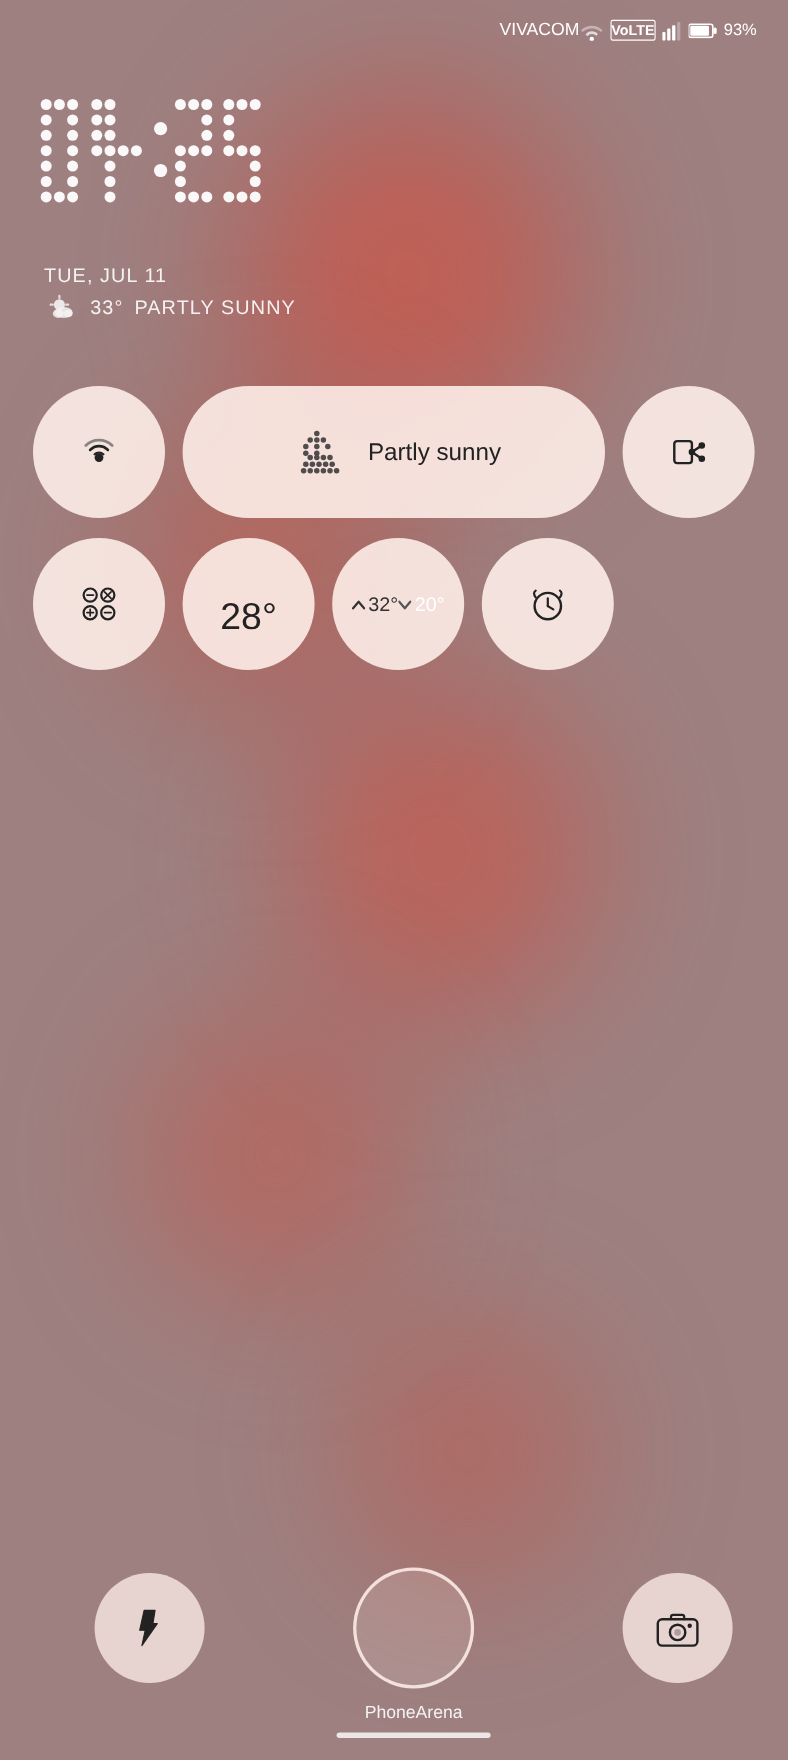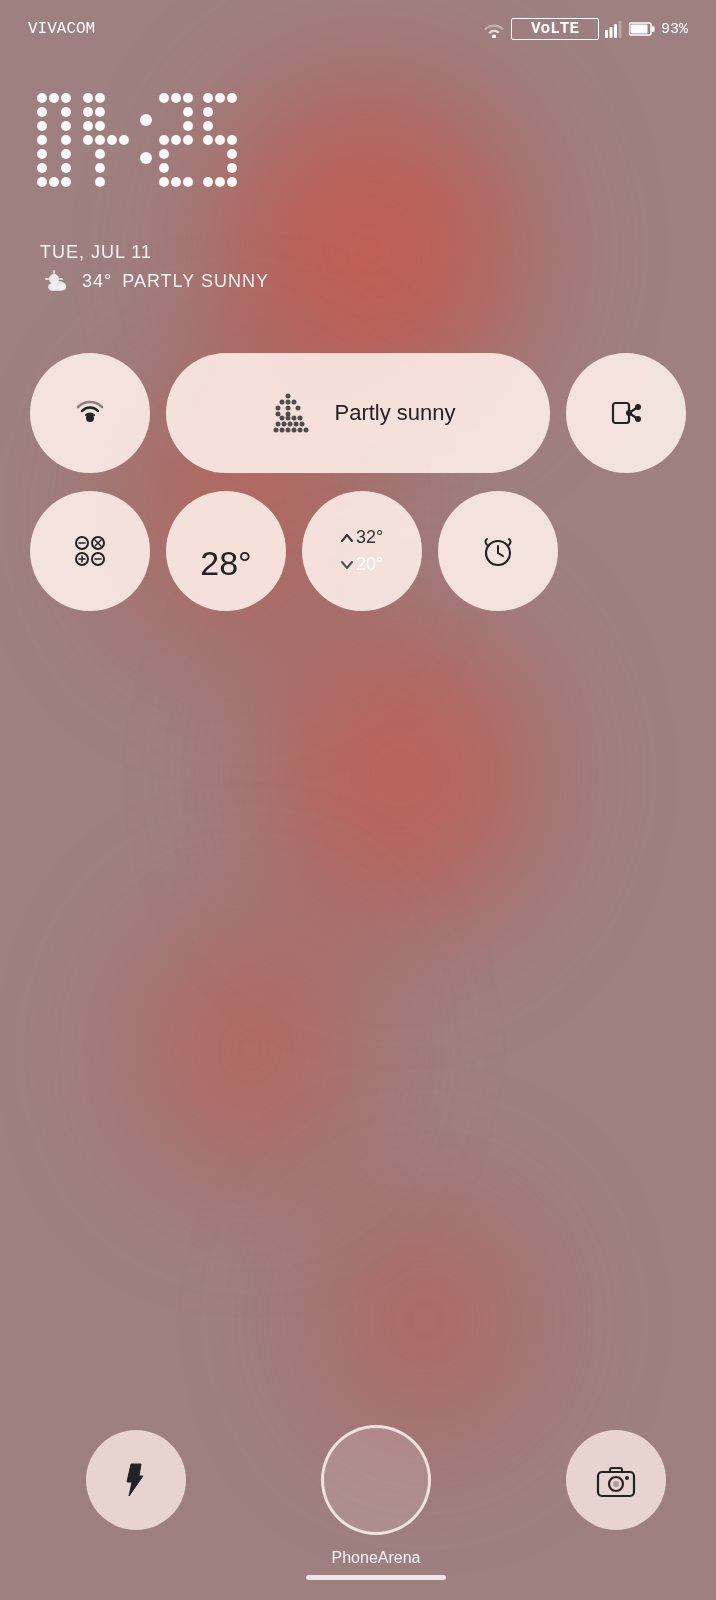--- a/index.html
+++ b/index.html
@@ -20,27 +20,26 @@
       width: 100%;
       height: 100%;
       z-index: 0;
     }
 
     
     .status-bar {
       position: relative;
       z-index: 10;
       display: flex;
-      justify-content: space-between;
+      justify-content: flex-end;
       align-items: center;
       padding: 18px 28px 8px;
       color: white;
       font-size: 16px;
       font-weight: 500;
-      font-family: Liberation Mono, monospace;
     }
 
     .status-right {
       display: flex;
       align-items: center;
       gap: 6px;
     }
 
     .status-icon {
       display: inline-flex;
@@ -119,21 +118,21 @@
 
     .widget-temp {
       font-size: 34px;
       font-weight: 300;
       color: #222;
       margin-top: 24px;
     }
 
     .widget-temp-range {
       display: flex;
-      flex-direction: column;
+      flex-direction: row;
       align-items: flex-start;
       font-size: 18px;
       color: #333;
       line-height: 1.5;
     }
 
     .widget-temp-range .hi {
       color: #333;
     }
 
@@ -296,21 +295,21 @@
   <div class="status-right">
 
     <span class="status-icon">
       <svg width="22" height="18" viewBox="0 0 22 18" fill="white">
         <path d="M11 14.5a2 2 0 1 1 0 4 2 2 0 0 1 0-4z"></path>
         <path d="M11 9.5c2.2 0 4.2.9 5.6 2.4l-1.6 1.6A5 5 0 0 0 11 12a5 5 0 0 0-4 2l-1.6-1.6A7 7 0 0 1 11 9.5z" opacity="0.7"></path>
         <path d="M11 4.5c3.9 0 7.4 1.6 9.9 4.2l-1.6 1.5A12 12 0 0 0 11 7a12 12 0 0 0-8.3 3.2L1.1 8.7A14 14 0 0 1 11 4.5z" opacity="0.4"></path>
       </svg>
     </span>
 
-    <span class="status-icon" style="font-size:16px; color:white; border:1.5px solid white; padding:1px 19px; border-radius:2px; font-weight:700; letter-spacing:0;">Vo<br style="display:none">LTE</span>
+    <span class="status-icon" style="font-size:13px; color:white; border:1.5px solid white; padding:1px 0; border-radius:2px; font-weight:700; letter-spacing:0;">Vo<br style="display:none">LTE</span>
 
     <span class="status-icon">
       <svg width="18" height="18" viewBox="0 0 18 18" fill="white">
         <rect x="0" y="10" width="3" height="8" rx="1"></rect>
         <rect x="4.5" y="7" width="3" height="11" rx="1"></rect>
         <rect x="9" y="4" width="3" height="14" rx="1"></rect>
         <rect x="13.5" y="1" width="3" height="17" rx="1" opacity="0.3"></rect>
       </svg>
     </span>
 
@@ -405,21 +404,21 @@
 
       <line x1="14" y1="2" x2="14" y2="4" stroke="white" stroke-width="2" stroke-linecap="round" opacity="0.8"></line>
       <line x1="14" y1="16" x2="14" y2="18" stroke="white" stroke-width="2" stroke-linecap="round" opacity="0.8"></line>
       <line x1="6" y1="10" x2="8" y2="10" stroke="white" stroke-width="2" stroke-linecap="round" opacity="0.8"></line>
       <line x1="20" y1="10" x2="22" y2="10" stroke="white" stroke-width="2" stroke-linecap="round" opacity="0.8"></line>
 
       <ellipse cx="18" cy="17" rx="8" ry="5" fill="white" opacity="0.85"></ellipse>
       <ellipse cx="13" cy="18" rx="5" ry="4" fill="white" opacity="0.85"></ellipse>
       <ellipse cx="22" cy="18" rx="4" ry="3.5" fill="white" opacity="0.85"></ellipse>
     </svg>
-    <span>34°</span>
+    <span>33°</span>
     <span>PARTLY SUNNY</span>
   </div>
 </div>
 
 <div class="widgets-area">
   <div class="widget-row">
 
     <div class="widget-circle">
       <svg class="hotspot-svg" viewBox="0 0 42 42" fill="none">
         <circle cx="21" cy="26" r="4" fill="#222"></circle>

